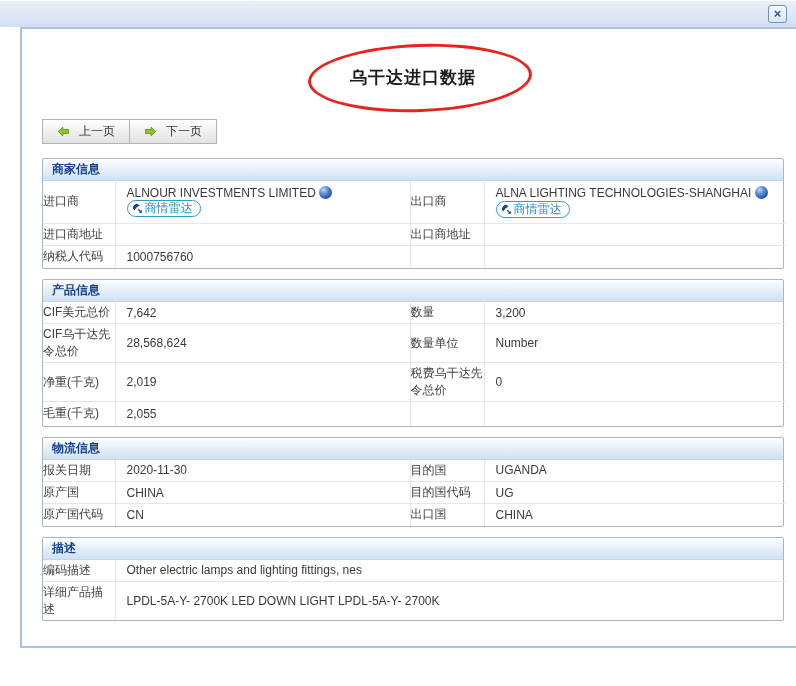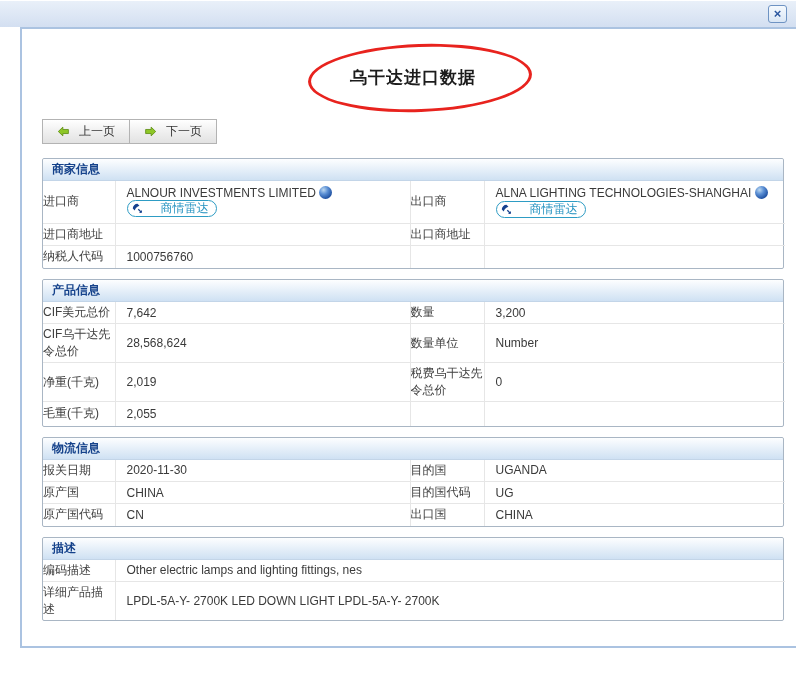--- a/index.html
+++ b/index.html
@@ -48,21 +48,21 @@
   table.grid tr td:first-child { border-left:none; }
   table.grid tr td:last-child  { border-right:none; }
   table.grid tr:first-child td { border-top:none; }
   table.grid tr:last-child td  { border-bottom:none; }
   td.lbl { text-align:left; padding:2px 0; color:#404040; }
   td.val { text-align:left; padding:2px 11px; color:#3a3a3a; }
 
   
   .globe { display:inline-block; width:13px; height:13px; border-radius:50%; vertical-align:-2px;
            background:radial-gradient(circle at 35% 30%, #bcd8f0 0%, #5b8fd4 35%, #1d4fa0 75%, #123a7c 100%); }
-  .radar-badge { display:inline-flex; align-items:center; gap:18px; height:17px;
+  .radar-badge { display:inline-flex; align-items:center; gap:2px; height:17px;
                  border:1px solid #2e9cc4; border-radius:9px; padding:0 7px 0 4px;
                  color:#2492c0; background:#fff; cursor:pointer; white-space:nowrap; vertical-align:-2px; }
   .exp-line2 { margin-top:1px; }
 </style>
 </head>
 <body>
 
 <div class="stage">
 
   <div class="titlebar">

